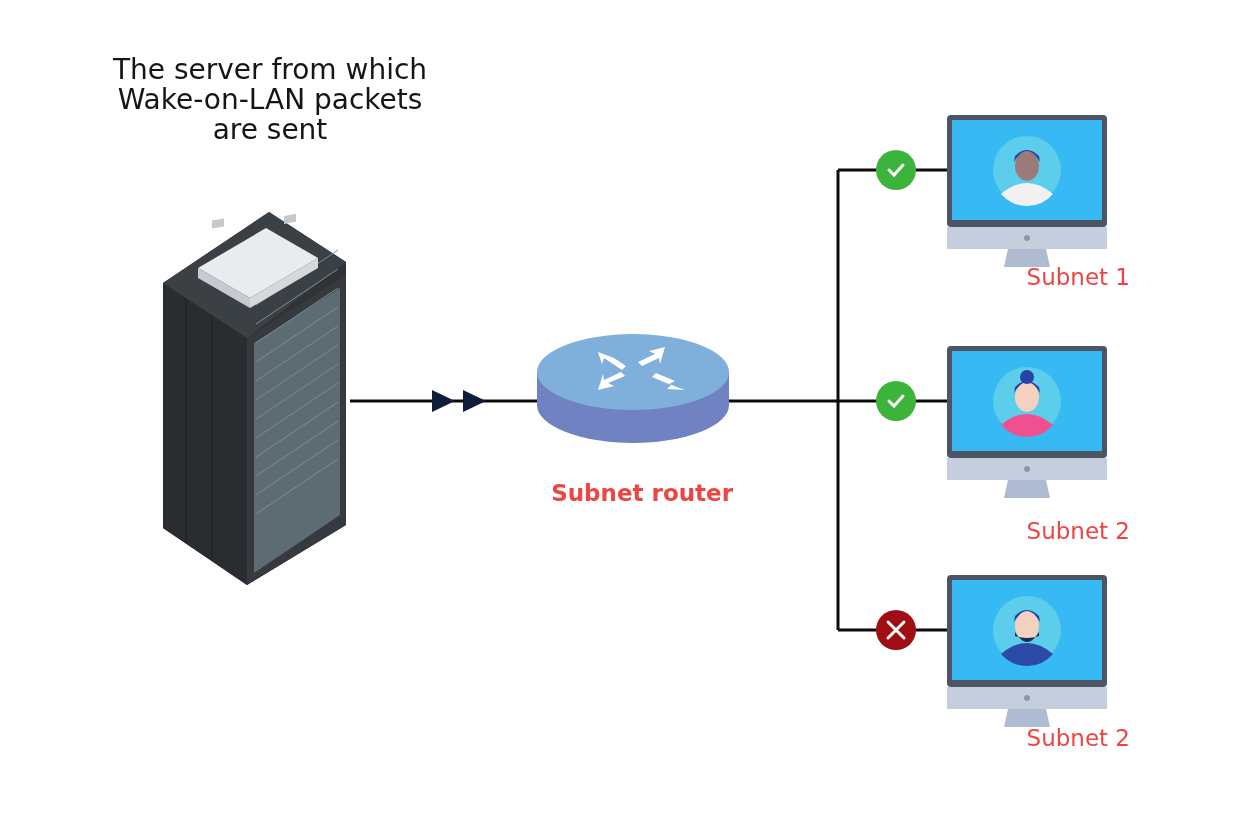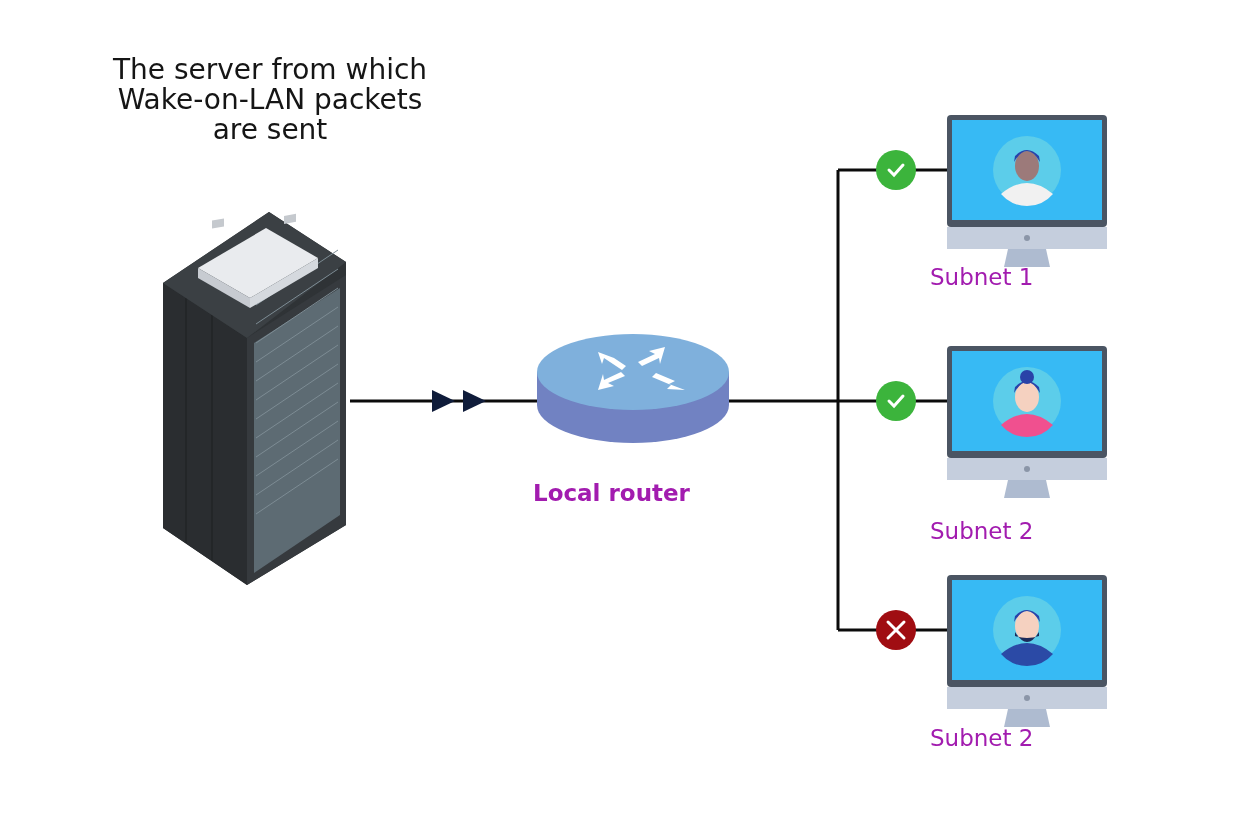--- a/index.html
+++ b/index.html
@@ -1,19 +1,19 @@
 <!DOCTYPE html>
 <html><head>
   <meta charset="utf-8">
   <style>
     html, body { margin: 0; padding: 0; background: #ffffff; }
     body { width: 1245px; height: 830px; position: relative; overflow: hidden; font-family: "DejaVu Sans", sans-serif; color: #111; }
     #stage { position: absolute; left: 0; top: 0; }
     .caption { position: absolute; text-align: center; font-size: 28px; line-height: 30px; color: #151515; white-space: pre-line; }
-    .label { position: absolute; font-size: 23px; color: #a21caf; text-align: left; }
+    .label { position: absolute; font-size: 23px; color: #ef4444; text-align: right; }
     .label.bold { font-weight: bold; }
   </style>
 </head>
 <body>
 
 <div class="caption" style="left:95px; top:55px; width:350px;">The server from which
 Wake-on-LAN packets
 are sent</div>
 
 <svg id="stage" width="1245" height="830" viewBox="0 0 1245 830">
@@ -133,16 +133,16 @@
           <circle cx="1027" cy="630" r="34" fill="#5ccdea"></circle>
           <path d="M1001,654 Q1027,632 1053,654 A34,34 0 0 1 1001,654 Z" fill="#2b4aa6"></path>
           <ellipse cx="1027" cy="626" rx="12" ry="15" fill="#f5d1c0"></ellipse>
           <path d="M1014,622 Q1027,600 1040,622 L1039,616 Q1027,604 1015,616 Z" fill="#2942a8"></path>
           <path d="M1015,632 Q1027,652 1039,632 L1039,636 Q1027,640 1015,636 Z" fill="#1c2a5a"></path>
         </g>
       </g>
     </g>
 </svg>
 
-<div class="label bold" style="left:533px; top:480px; width:200px;">Local router</div>
+<div class="label bold" style="left:533px; top:480px; width:200px;">Subnet router</div>
 <div class="label" style="left:930px; top:264px; width:200px;">Subnet 1</div>
 <div class="label" style="left:930px; top:518px; width:200px;">Subnet 2</div>
 <div class="label" style="left:930px; top:725px; width:200px;">Subnet 2</div>
 
 </body></html>

